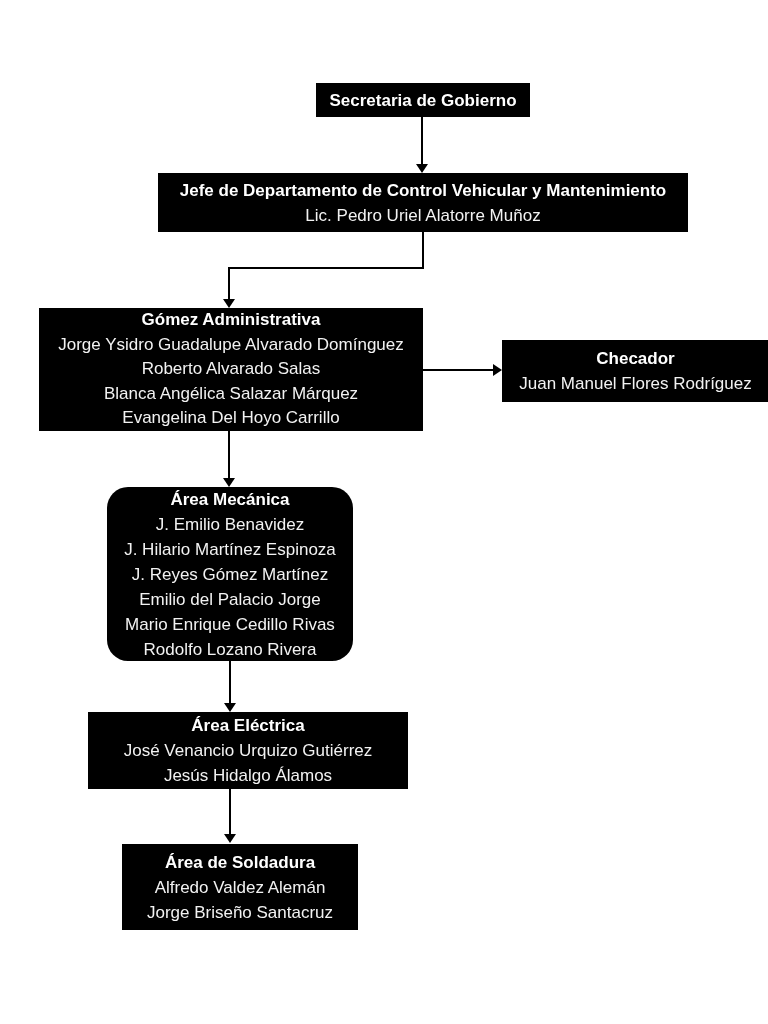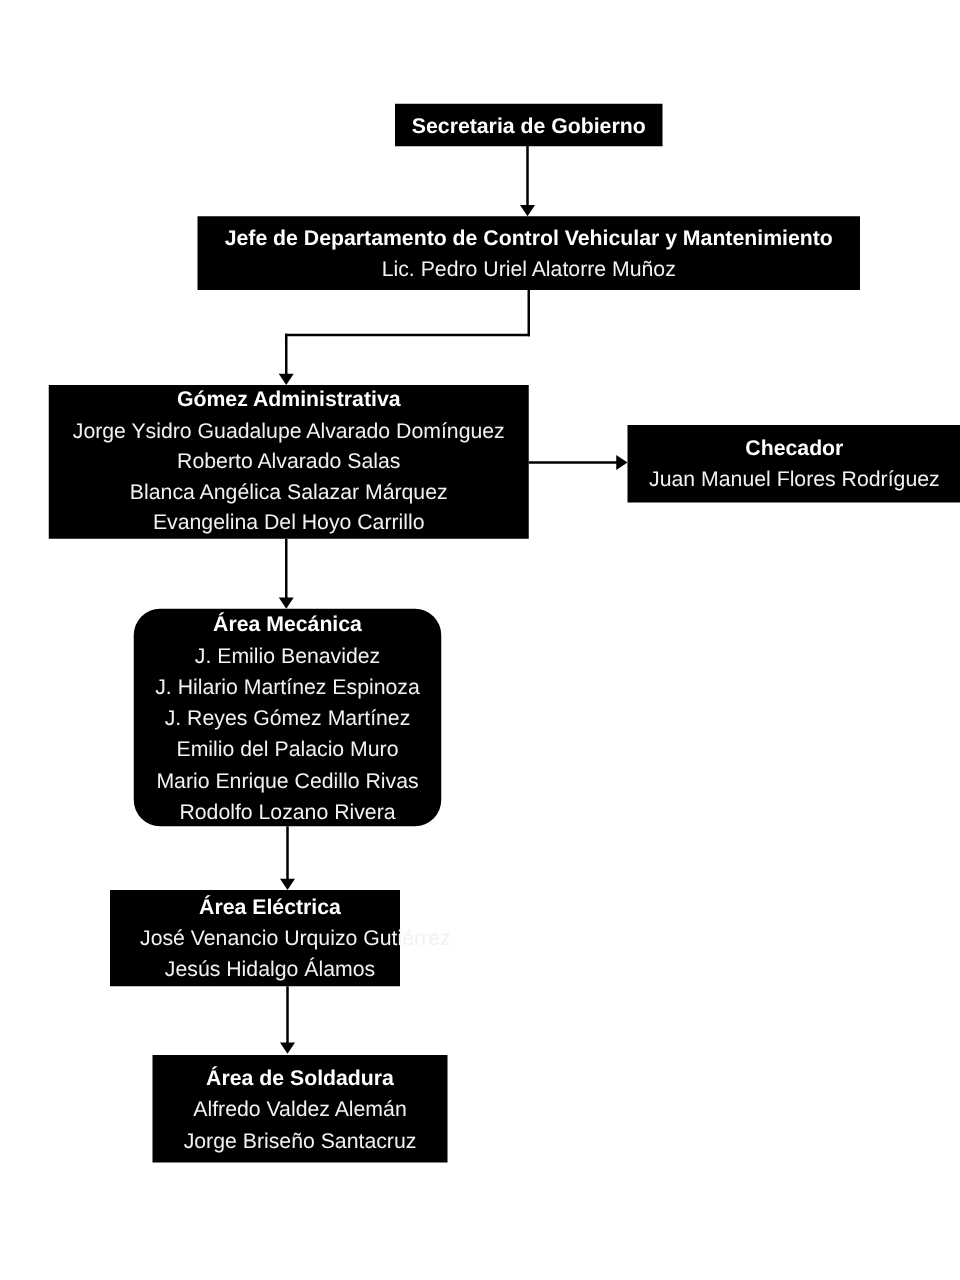--- a/index.html
+++ b/index.html
@@ -108,26 +108,26 @@
   <div class="box" style="left:486px; top:340px; width:267px; height:62px;">
     <div class="title">Checador</div>
     <div class="person">Juan Manuel Flores Rodríguez</div>
   </div>
 
   <div class="box" style="left:91px; top:487px; width:246px; height:174px;border-radius:21px;">
     <div class="title">Área Mecánica</div>
     <div class="member">J. Emilio Benavidez</div>
     <div class="member">J. Hilario Martínez Espinoza</div>
     <div class="member">J. Reyes Gómez Martínez</div>
-    <div class="member">Emilio del Palacio Muro</div>
+    <div class="member">Emilio del Palacio Jorge</div>
     <div class="member">Mario Enrique Cedillo Rivas</div>
     <div class="member">Rodolfo Lozano Rivera</div>
   </div>
 
-  <div class="box" style="left:72px; top:712px; width:232px; height:77px;padding-left:24px;">
+  <div class="box" style="left:72px; top:712px; width:320px; height:77px;">
     <div class="title">Área Eléctrica</div>
     <div class="member">José Venancio Urquizo Gutiérrez</div>
     <div class="member">Jesús Hidalgo Álamos</div>
   </div>
 
   <div class="box" style="left:106px; top:844px; width:236px; height:86px;">
     <div class="title">Área de Soldadura</div>
     <div class="member">Alfredo Valdez Alemán</div>
     <div class="member">Jorge Briseño Santacruz</div>
   </div>

